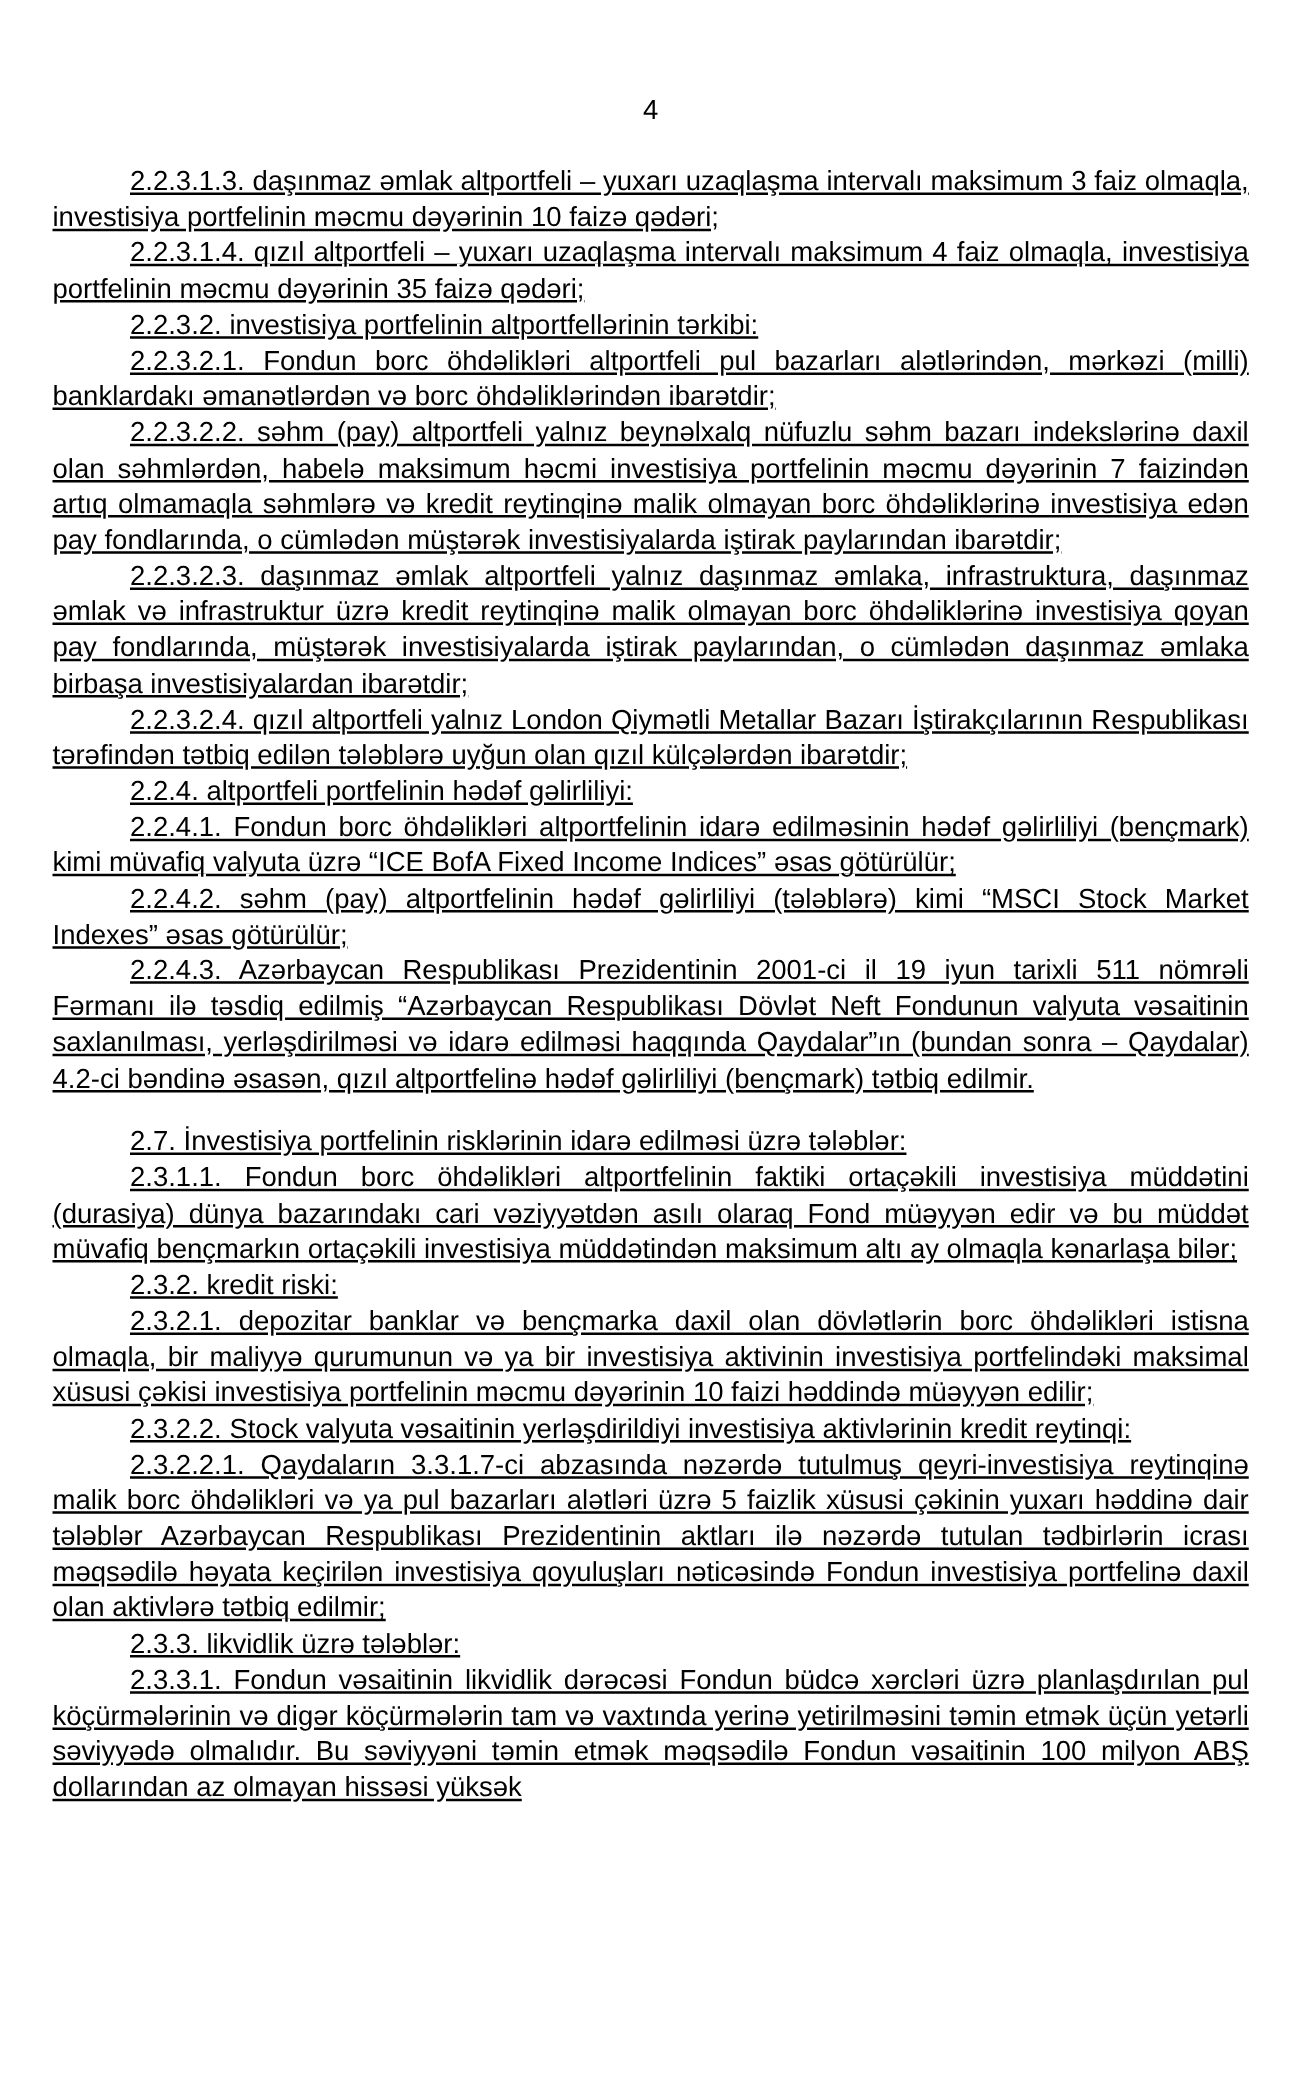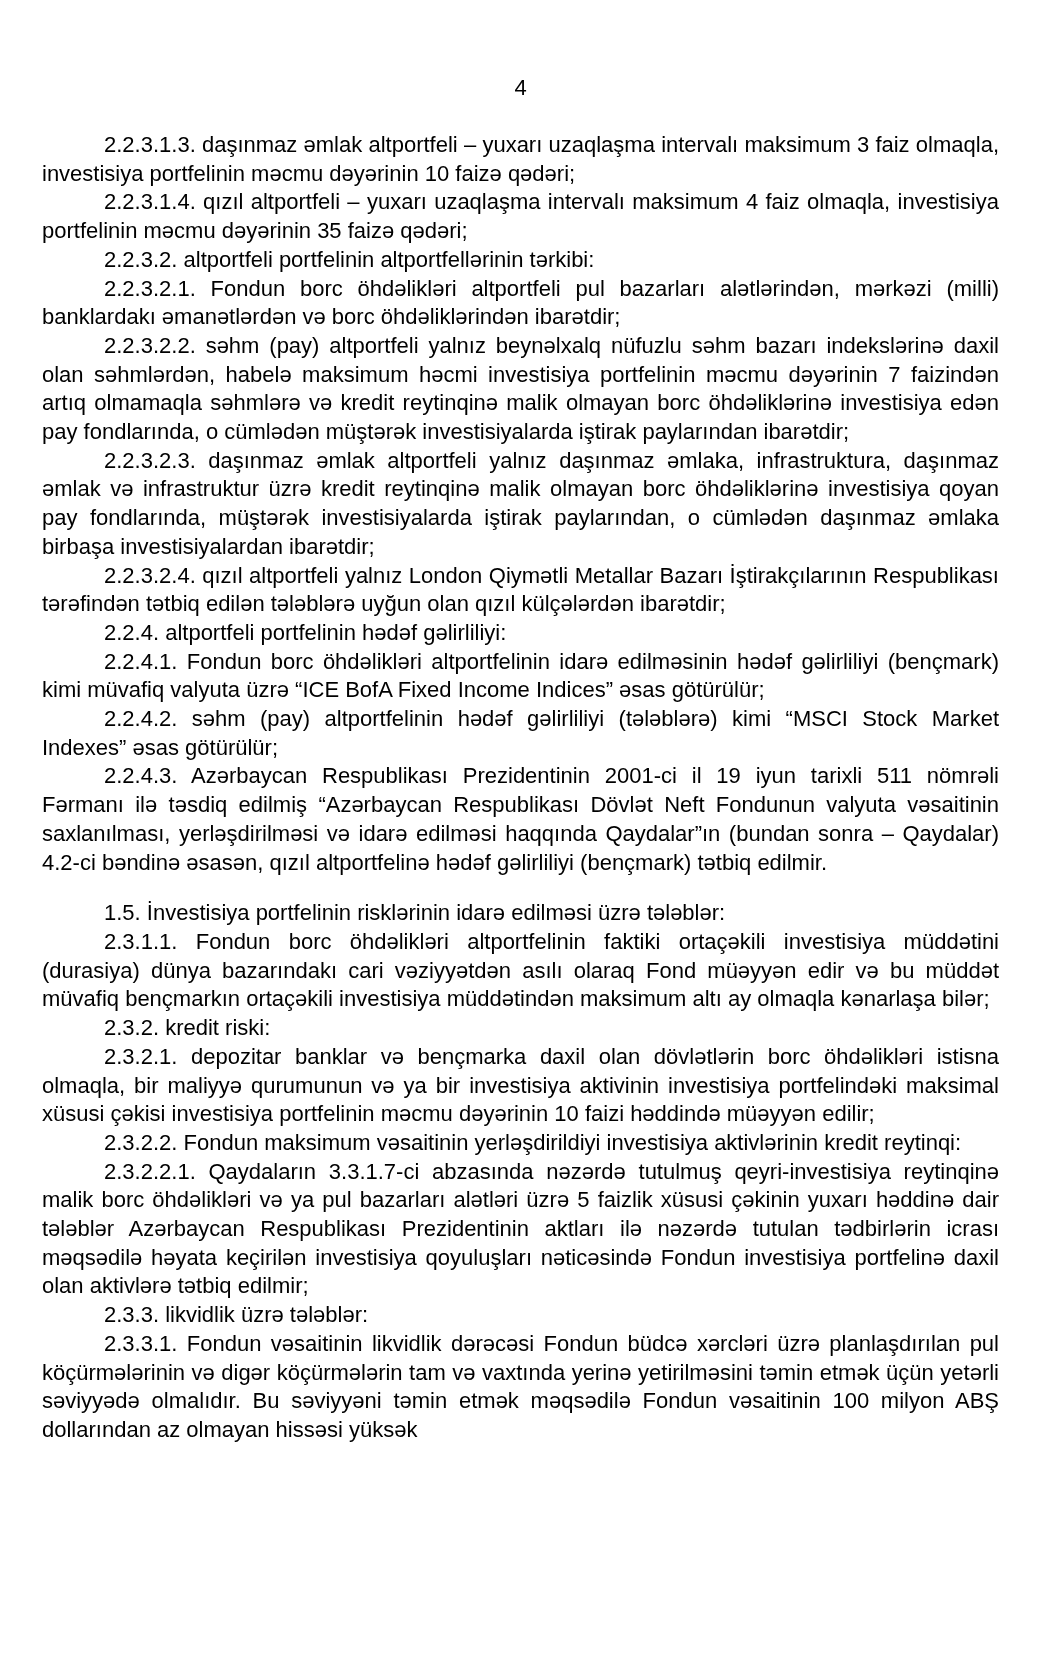--- a/index.html
+++ b/index.html
@@ -24,50 +24,51 @@
     width: 100%;
     text-align: center;
     line-height: 24px;
   }
   .doc-body {
     position: absolute;
     top: 131px;
     left: 42px;
     width: 957px;
     line-height: 28.7px;
+    text-decoration: underline;
   }
   .doc-body p {
     margin: 0;
     padding: 0;
     text-align: justify;
     text-indent: 62px;
   }
   .doc-body p.section-gap {
     margin-top: 22px;
   }
 </style>
 </head>
 <body>
 
 <div class="page">
   <div class="page-number">4</div>
   <div class="doc-body">
     <p>2.2.3.1.3. daşınmaz əmlak altportfeli – yuxarı uzaqlaşma intervalı maksimum 3 faiz olmaqla, investisiya portfelinin məcmu dəyərinin 10 faizə qədəri;</p>
     <p>2.2.3.1.4. qızıl altportfeli – yuxarı uzaqlaşma intervalı maksimum 4 faiz olmaqla, investisiya portfelinin məcmu dəyərinin 35 faizə qədəri;</p>
-    <p>2.2.3.2. altportfeli portfelinin altportfellərinin tərkibi:</p>
+    <p>2.2.3.2. investisiya portfelinin altportfellərinin tərkibi:</p>
     <p>2.2.3.2.1. Fondun borc öhdəlikləri altportfeli pul bazarları alətlərindən, mərkəzi (milli) banklardakı əmanətlərdən və borc öhdəliklərindən ibarətdir;</p>
     <p>2.2.3.2.2. səhm (pay) altportfeli yalnız beynəlxalq nüfuzlu səhm bazarı indekslərinə daxil olan səhmlərdən, habelə maksimum həcmi investisiya portfelinin məcmu dəyərinin 7 faizindən artıq olmamaqla səhmlərə və kredit reytinqinə malik olmayan borc öhdəliklərinə investisiya edən pay fondlarında, o cümlədən müştərək investisiyalarda iştirak paylarından ibarətdir;</p>
     <p>2.2.3.2.3. daşınmaz əmlak altportfeli yalnız daşınmaz əmlaka, infrastruktura, daşınmaz əmlak və infrastruktur üzrə kredit reytinqinə malik olmayan borc öhdəliklərinə investisiya qoyan pay fondlarında, müştərək investisiyalarda iştirak paylarından, o cümlədən daşınmaz əmlaka birbaşa investisiyalardan ibarətdir;</p>
     <p>2.2.3.2.4. qızıl altportfeli yalnız London Qiymətli Metallar Bazarı İştirakçılarının Respublikası tərəfindən tətbiq edilən tələblərə uyğun olan qızıl külçələrdən ibarətdir;</p>
     <p>2.2.4. altportfeli portfelinin hədəf gəlirliliyi:</p>
     <p>2.2.4.1. Fondun borc öhdəlikləri altportfelinin idarə edilməsinin hədəf gəlirliliyi (bençmark) kimi müvafiq valyuta üzrə “ICE BofA Fixed Income Indices” əsas götürülür;</p>
     <p>2.2.4.2. səhm (pay) altportfelinin hədəf gəlirliliyi (tələblərə) kimi “MSCI Stock Market Indexes” əsas götürülür;</p>
     <p>2.2.4.3. Azərbaycan Respublikası Prezidentinin 2001-ci il 19 iyun tarixli 511 nömrəli Fərmanı ilə təsdiq edilmiş “Azərbaycan Respublikası Dövlət Neft Fondunun valyuta vəsaitinin saxlanılması, yerləşdirilməsi və idarə edilməsi haqqında Qaydalar”ın (bundan sonra – Qaydalar) 4.2-ci bəndinə əsasən, qızıl altportfelinə hədəf gəlirliliyi (bençmark) tətbiq edilmir.</p>
-    <p class="section-gap">1.5. İnvestisiya portfelinin risklərinin idarə edilməsi üzrə tələblər:</p>
+    <p class="section-gap">2.7. İnvestisiya portfelinin risklərinin idarə edilməsi üzrə tələblər:</p>
     <p>2.3.1.1. Fondun borc öhdəlikləri altportfelinin faktiki ortaçəkili investisiya müddətini (durasiya) dünya bazarındakı cari vəziyyətdən asılı olaraq Fond müəyyən edir və bu müddət müvafiq bençmarkın ortaçəkili investisiya müddətindən maksimum altı ay olmaqla kənarlaşa bilər;</p>
     <p>2.3.2. kredit riski:</p>
     <p>2.3.2.1. depozitar banklar və bençmarka daxil olan dövlətlərin borc öhdəlikləri istisna olmaqla, bir maliyyə qurumunun və ya bir investisiya aktivinin investisiya portfelindəki maksimal xüsusi çəkisi investisiya portfelinin məcmu dəyərinin 10 faizi həddində müəyyən edilir;</p>
-    <p>2.3.2.2. Fondun maksimum vəsaitinin yerləşdirildiyi investisiya aktivlərinin kredit reytinqi:</p>
+    <p>2.3.2.2. Stock valyuta vəsaitinin yerləşdirildiyi investisiya aktivlərinin kredit reytinqi:</p>
     <p>2.3.2.2.1. Qaydaların 3.3.1.7-ci abzasında nəzərdə tutulmuş qeyri-investisiya reytinqinə malik borc öhdəlikləri və ya pul bazarları alətləri üzrə 5 faizlik xüsusi çəkinin yuxarı həddinə dair tələblər Azərbaycan Respublikası Prezidentinin aktları ilə nəzərdə tutulan tədbirlərin icrası məqsədilə həyata keçirilən investisiya qoyuluşları nəticəsində Fondun investisiya portfelinə daxil olan aktivlərə tətbiq edilmir;</p>
     <p>2.3.3. likvidlik üzrə tələblər:</p>
     <p>2.3.3.1. Fondun vəsaitinin likvidlik dərəcəsi Fondun büdcə xərcləri üzrə planlaşdırılan pul köçürmələrinin və digər köçürmələrin tam və vaxtında yerinə yetirilməsini təmin etmək üçün yetərli səviyyədə olmalıdır. Bu səviyyəni təmin etmək məqsədilə Fondun vəsaitinin 100 milyon ABŞ dollarından az olmayan hissəsi yüksək</p>
   </div>
 </div>
 
 </body></html>

